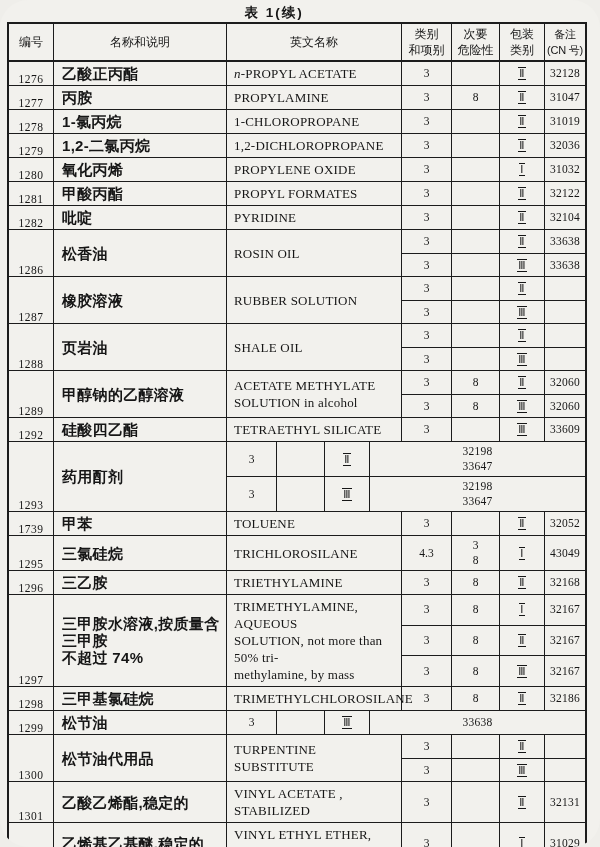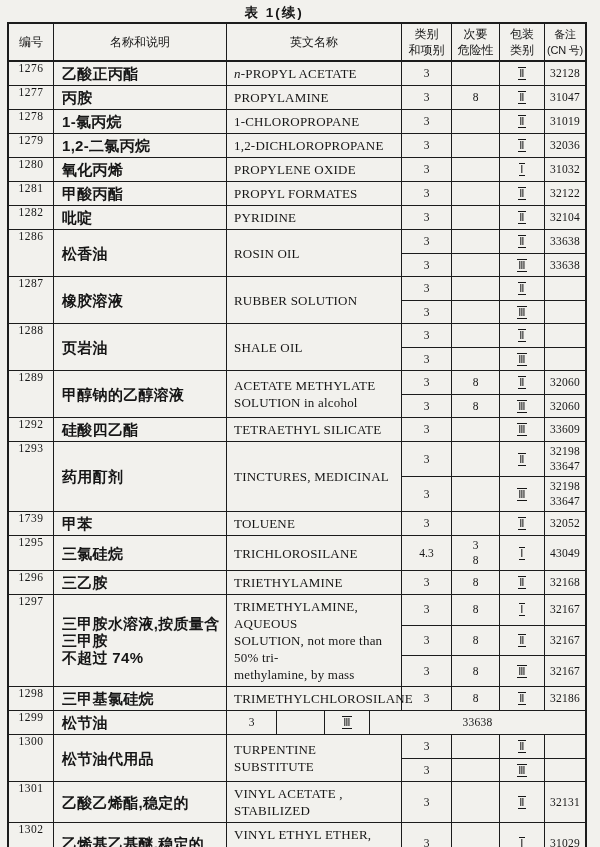--- a/index.html
+++ b/index.html
@@ -8,20 +8,21 @@
     background: #efeeea;
     font-family: "Liberation Serif", serif;
     color: #161616;
   }
   .page {
     position: relative;
     width: 600px;
     height: 847px;
     background: #f2f1ed;
     overflow: hidden;
+    border-radius: 28px;
   }
   .title {
     position: absolute;
     top: 4px;
     left: 0;
     width: 580px;
     text-align: center;
     transform: translateX(-16px);
     font-size: 13.5px;
     font-weight: bold;
@@ -51,21 +52,21 @@
   .w-en    { width: 175px; }
   .w-class { width: 50px; }
   .w-sub   { width: 48px; text-align: center; }
   .w-pack  { width: 45px; }
   .w-note  { flex: 1; }
   
   .trow { display: flex; }
   .trow + .trow { border-top: 1px solid #1c1c1c; }
   .cell { border-right: 1px solid #1c1c1c; }
   .cno {
-    display: flex; align-items: flex-start; justify-content: center;
+    display: flex; align-items: flex-end; justify-content: center;
     font-size: 11.5px; letter-spacing: 0.5px;
   }
   .cname {
     display: flex; flex-direction: column; justify-content: center;
     padding: 3px 4px 3px 8px;
     font-family: "Liberation Sans", sans-serif;
     font-weight: bold;
     font-size: 15px; line-height: 17px; letter-spacing: 0.3px;
   }
   .cen {
@@ -472,23 +473,20 @@
             </div>
           </div>
         </div>
         <div class="trow">
           <div class="cell cno w-no">
             <div class="ln">1293</div>
           </div>
           <div class="cell cname w-name">
             <div class="ln">药用酊剂</div>
           </div>
-          <div class="cell cen w-en">
-            <div class="ln">TINCTURES, MEDICINAL</div>
-          </div>
           <div class="subwrap">
             <div class="subrow">
               <div class="cell ccell w-class">
                 <div class="ln">3</div>
               </div>
               <div class="cell ccell w-sub"></div>
               <div class="cell ccell w-pack">
                 <div class="roman">Ⅱ</div>
               </div>
               <div class="ccell cnote w-note">

